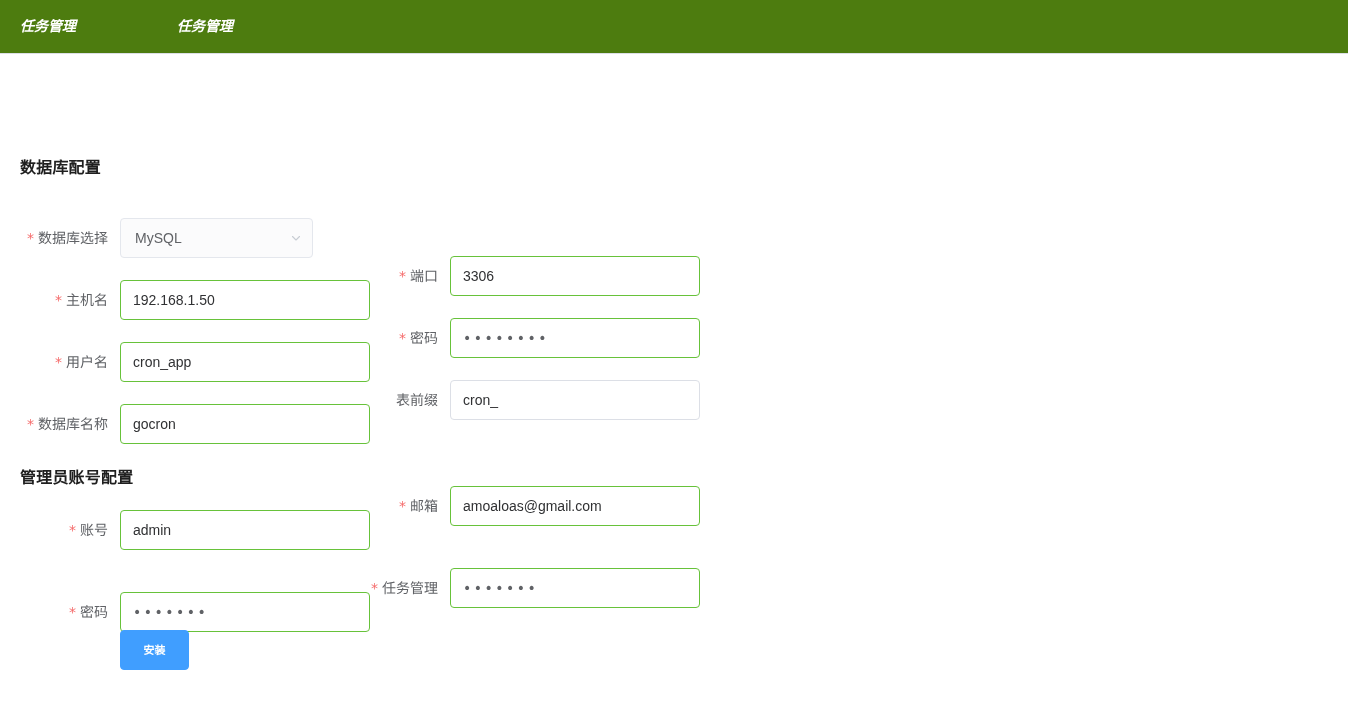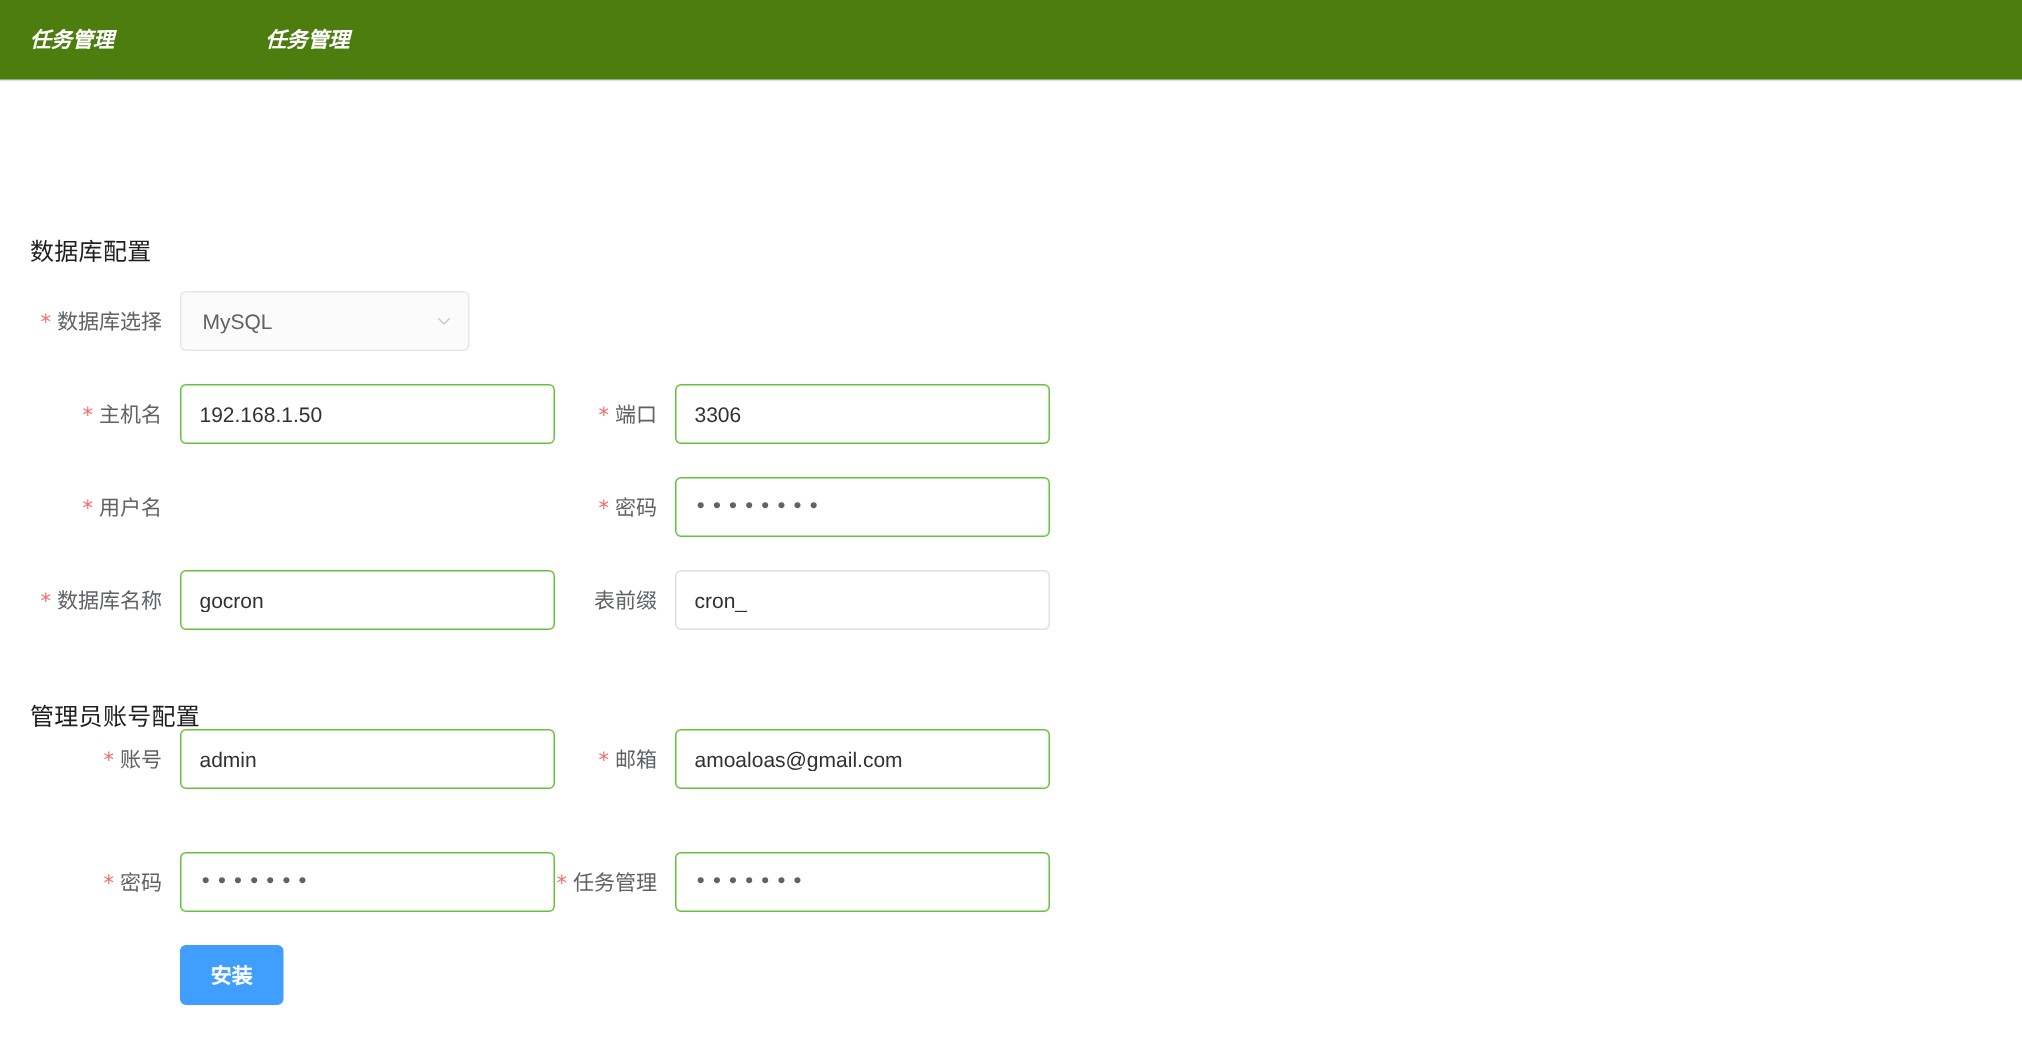--- a/index.html
+++ b/index.html
@@ -45,21 +45,21 @@
   
   .page {
     padding: 0;
     position: relative;
     height: 649px;
     background: #ffffff;
   }
 
   .section-title {
     font-size: 16px;
-    font-weight: normal;
+    font-weight: bold;
     color: #1f1f1f;
     position: absolute;
     left: 20px;
     letter-spacing: 0.2px;
   }
   .section-title-db    { top: 100px; }
   .section-title-admin { top: 410px; }
 
   
   .form-row {
@@ -76,21 +76,21 @@
   .row-password  { top: 514px; }
   .row-submit    { top: 576px; }
 
   .field {
     position: absolute;
     top: 0;
     display: flex;
     align-items: flex-start;
     height: 40px;
   }
-  .field-left  { left: 0px;   width: 370px; }
+  .field-left  { left: 0px;   width: 370px; margin-top: 24px; }
   .field-right { left: 350px; width: 370px; }
 
   .field-label {
     width: 100px;
     text-align: right;
     padding-right: 12px;
     font-size: 14px;
     color: #606266;
     line-height: 40px;
     height: 40px;
@@ -178,21 +178,21 @@
   .btn-install {
     position: absolute;
     left: 120px;
     top: 0;
     width: 69px;
     height: 40px;
     background: #409eff;
     border: 1px solid #409eff;
     border-radius: 4px;
     color: #ffffff;
-    font-size: 14px;
+    font-size: 11px;
     font-weight: bold;
     font-family: "Liberation Sans", "DejaVu Sans", sans-serif;
     cursor: pointer;
     padding: 0;
     line-height: 38px;
     text-align: center;
   }
 </style>
 </head>
 <body>
@@ -241,20 +241,23 @@
         <input class="txt-input" type="text" value="3306" style="">
       </div>
     </div>
   </div>
 
   <div class="form-row row-user">
     <div class="field field-left">
       <div class="field-label wide">
         <span class="req-star">*</span><span>用户名</span>
       </div>
+      <div class="control">
+        <input class="txt-input" type="text" value="cron_app" style="">
+      </div>
     </div>
     <div class="field field-right">
       <div class="field-label">
         <span class="req-star">*</span><span>密码</span>
       </div>
       <div class="control">
         <div class="pwd-dots">••••••••</div>
       </div>
     </div>
   </div>

